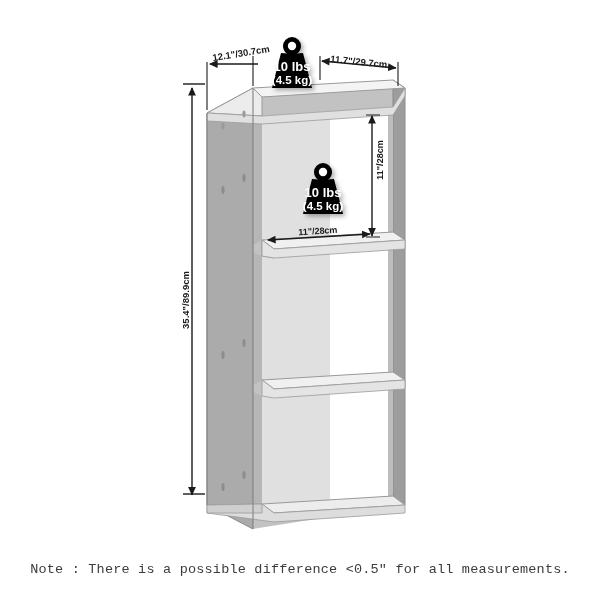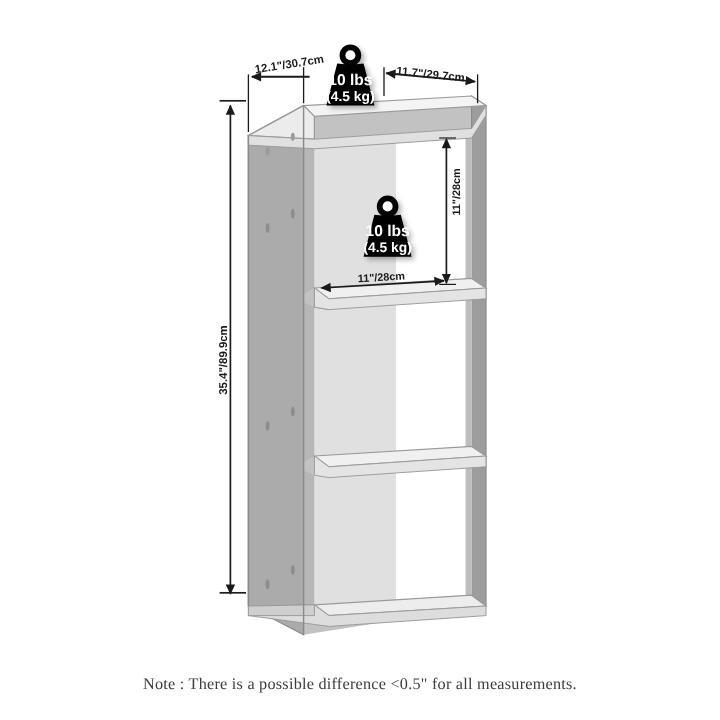--- a/index.html
+++ b/index.html
@@ -14,21 +14,21 @@
   svg#diagram{position:absolute;left:0;top:0;width:600px;height:600px;}
 
   .note{
     position:absolute;
     left:0;right:0;
     top:562px;
     text-align:center;
     font-size:13.5px;
     color:#3c3c3c;
     letter-spacing:0.2px;
-    font-family:Liberation Serif, serif;
+    font-family:Liberation Mono, monospace;
   }
   .dimtext{
     font-family:"Liberation Sans", sans-serif;
     font-weight:bold;
     fill:#1a1a1a;
   }
   .wtext{
     font-family:"Liberation Sans", sans-serif;
     font-weight:bold;
     fill:#ffffff;

